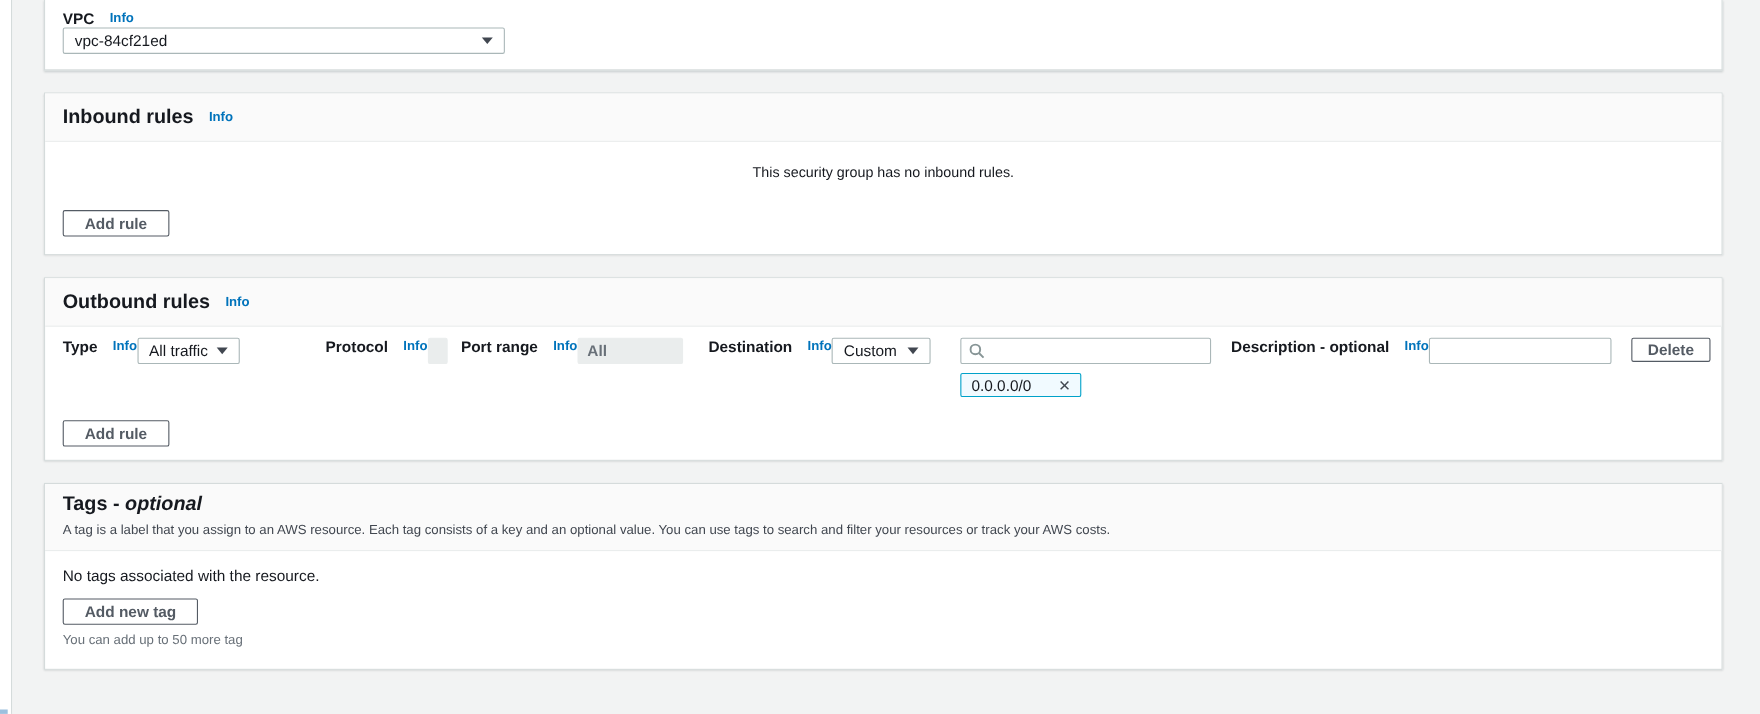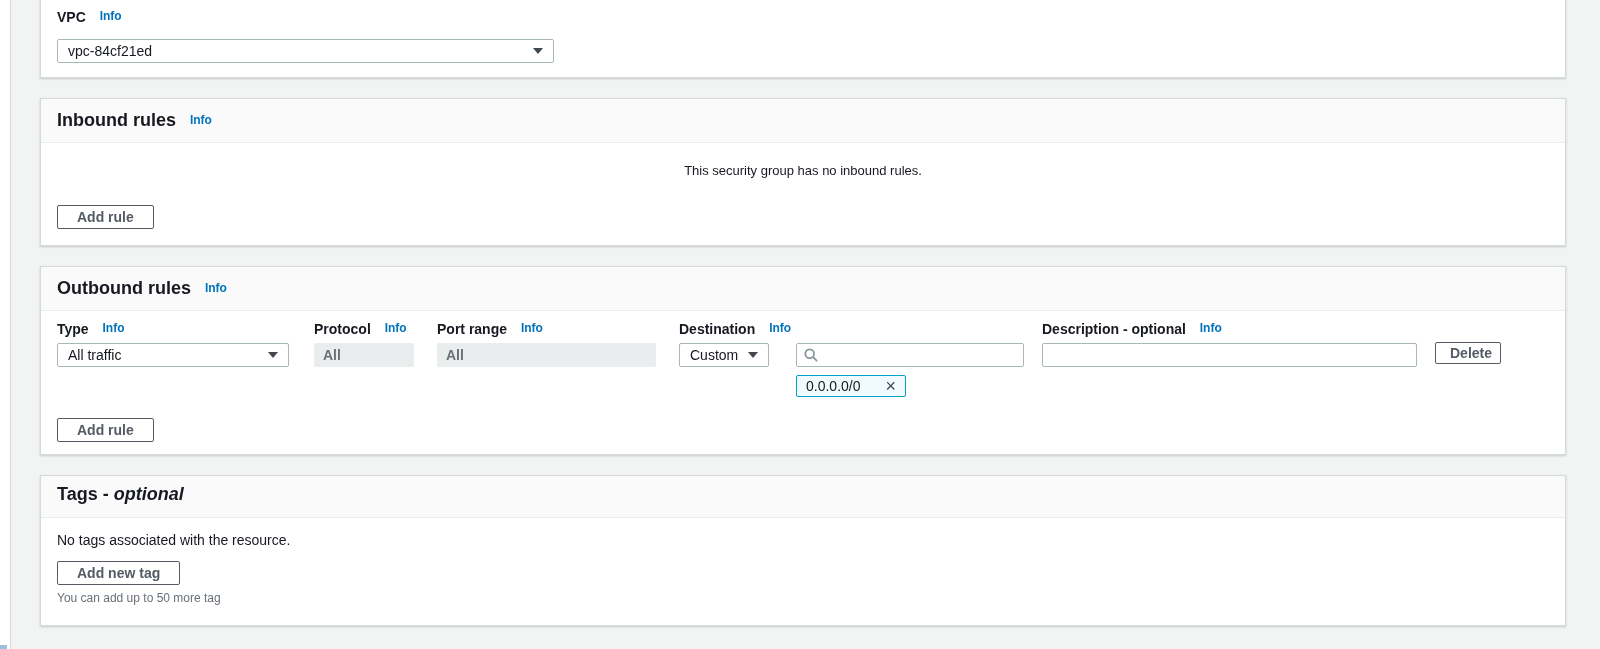--- a/index.html
+++ b/index.html
@@ -51,21 +51,21 @@
     border: 1px solid #aab7b8; border-radius: 2px;
     display: flex; align-items: center; justify-content: space-between;
     padding: 0 10px; cursor: pointer;
   }
   .caret {
     width: 0; height: 0; margin-left: 8px;
     border-left: 5px solid transparent;
     border-right: 5px solid transparent;
     border-top: 6px solid #414750;
   }
-  .vpc-select { width: 497px; margin-top: 14px; }
+  .vpc-select { width: 402px; margin-top: 0; }
 
   .textinput {
     height: 24px; width: 100%;
     border: 1px solid #aab7b8; border-radius: 2px;
     padding: 0 8px; font-size: 14px; color: #16191f;
     font-family: inherit; outline: none; font-weight: bold;
   }
   .textinput.disabled {
     background: #eaeded; border-color: #eaeded; color: #687078;
   }
@@ -78,21 +78,21 @@
   }
 
   
   .inbound-body { padding: 20px 16px 16px 16px; }
   .empty-msg { text-align: center; font-size: 13px; color: #16191f; }
   .inbound-body .btn { margin-top: 27px; }
 
   
   .outbound-body { padding: 10px 16px 12px 16px; }
   .rule-row { display: flex; align-items: flex-start; }
-  .col { display: flex; flex-direction: column; }
+  .col { display: flex; flex-direction: row; }
   .col-label { margin-bottom: 6px; white-space: nowrap; }
   .col-type { width: 232px; margin-right: 25px; }
   .col-protocol { width: 100px; margin-right: 23px; }
   .col-port { width: 219px; margin-right: 23px; }
   .col-dest { margin-right: 18px; }
   .dest-fields { display: flex; align-items: flex-start; }
   .dest-select { width: 90px; margin-right: 27px; }
   .dest-group { width: 228px; display: flex; flex-direction: column; }
   .search-wrap { position: relative; width: 228px; }
   .search-wrap svg { position: absolute; left: 8px; top: 5px; }
@@ -225,20 +225,21 @@
         </div>
 
       </div>
       <button class="btn">Add rule</button>
     </div>
   </div>
 
   <div class="panel panel-tags">
     <div class="panel-header tags-header">
       <h2 class="panel-title"><span>Tags - </span><span class="em">optional</span></h2>
+      <div class="header-desc">A tag is a label that you assign to an AWS resource. Each tag consists of a key and an optional value. You can use tags to search and filter your resources or track your AWS costs.</div>
     </div>
     <div class="tags-body">
       <div class="tags-empty">No tags associated with the resource.</div>
       <button class="btn">Add new tag</button>
       <div class="limit-note">You can add up to 50 more tag</div>
     </div>
   </div>
 
 </div>
 

